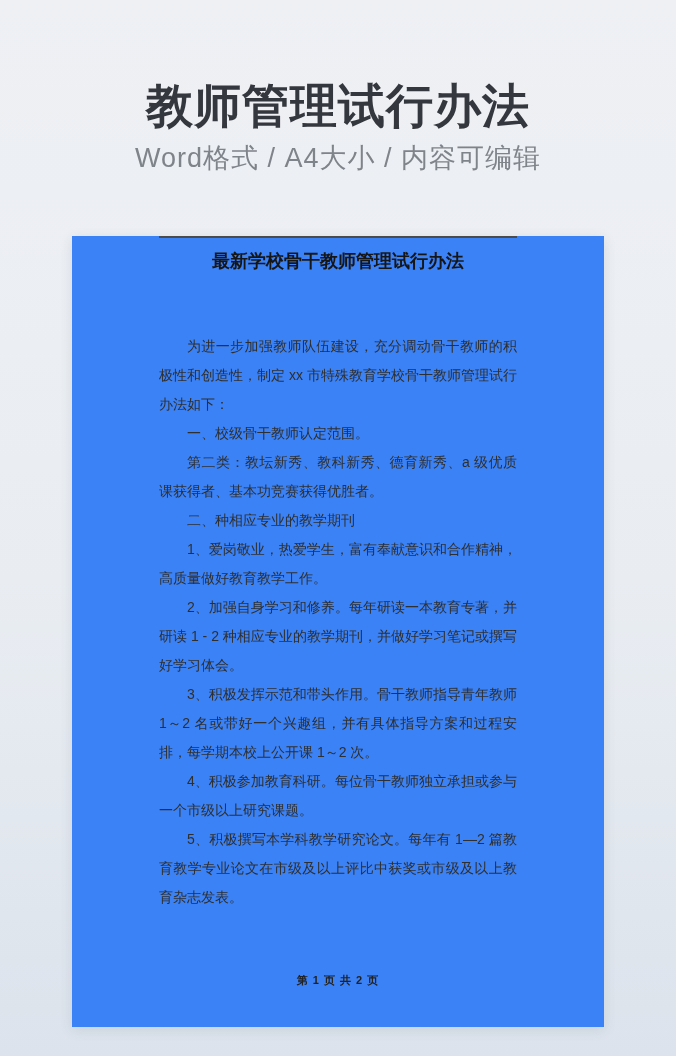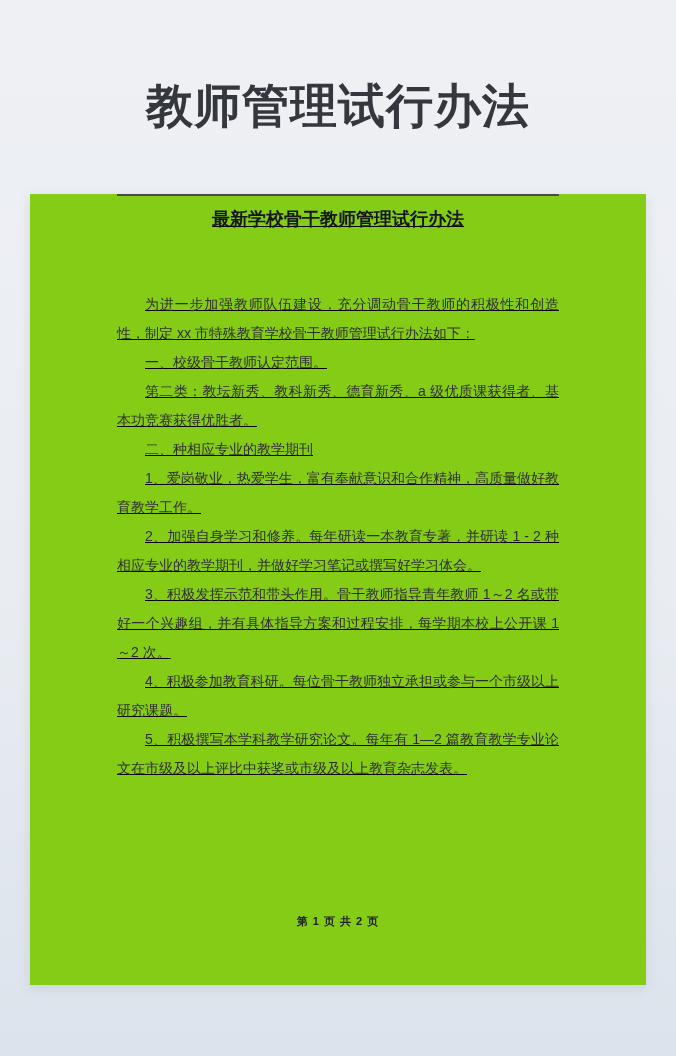--- a/index.html
+++ b/index.html
@@ -18,28 +18,27 @@
   }
   .template-subtitle {
     margin-top: 10px;
     font-size: 27px;
     line-height: 32px;
     font-weight: 400;
     color: #7f838a;
     letter-spacing: 1px;
   }
   .document-page {
-    width: 616px;
+    width: 532px;
     height: 791px;
     margin: 32px auto 0 auto;
-    background: #84cc16;
+    background: #3b82f6;
     box-shadow: 0 3px 12px rgba(60, 70, 90, 0.12);
     position: relative;
     padding: 0 87px;
-    text-decoration: underline;
   }
   .document-rule {
     margin-top: 62px;
     border: none;
     border-top: 2px solid #4a4a4a;
     width: 100%;
   }
   .document-title {
     margin-top: 11px;
     text-align: center;
@@ -56,33 +55,34 @@
     font-size: 14px;
     line-height: 29px;
     text-align: justify;
     text-indent: 2em;
     color: #2f2f2f;
   }
   .page-footer {
     position: absolute;
     left: 0;
     right: 0;
-    bottom: 56px;
+    bottom: 39px;
     text-align: center;
     font-size: 11px;
     font-weight: 700;
     color: #222222;
     letter-spacing: 1px;
   }
 </style>
 </head>
 <body>
 
 <header class="site-header">
   <div class="template-title">教师管理试行办法</div>
+  <div class="template-subtitle">Word格式 / A4大小 / 内容可编辑</div>
 </header>
 
 <main class="document-page">
   <hr class="document-rule">
   <div class="document-title">最新学校骨干教师管理试行办法</div>
   <div class="document-body">
       <p class="doc-par">为进一步加强教师队伍建设，充分调动骨干教师的积极性和创造性，制定 xx 市特殊教育学校骨干教师管理试行办法如下：</p>
       <p class="doc-par">一、校级骨干教师认定范围。</p>
       <p class="doc-par">第二类：教坛新秀、教科新秀、德育新秀、a 级优质课获得者、基本功竞赛获得优胜者。</p>
       <p class="doc-par">二、种相应专业的教学期刊</p>

